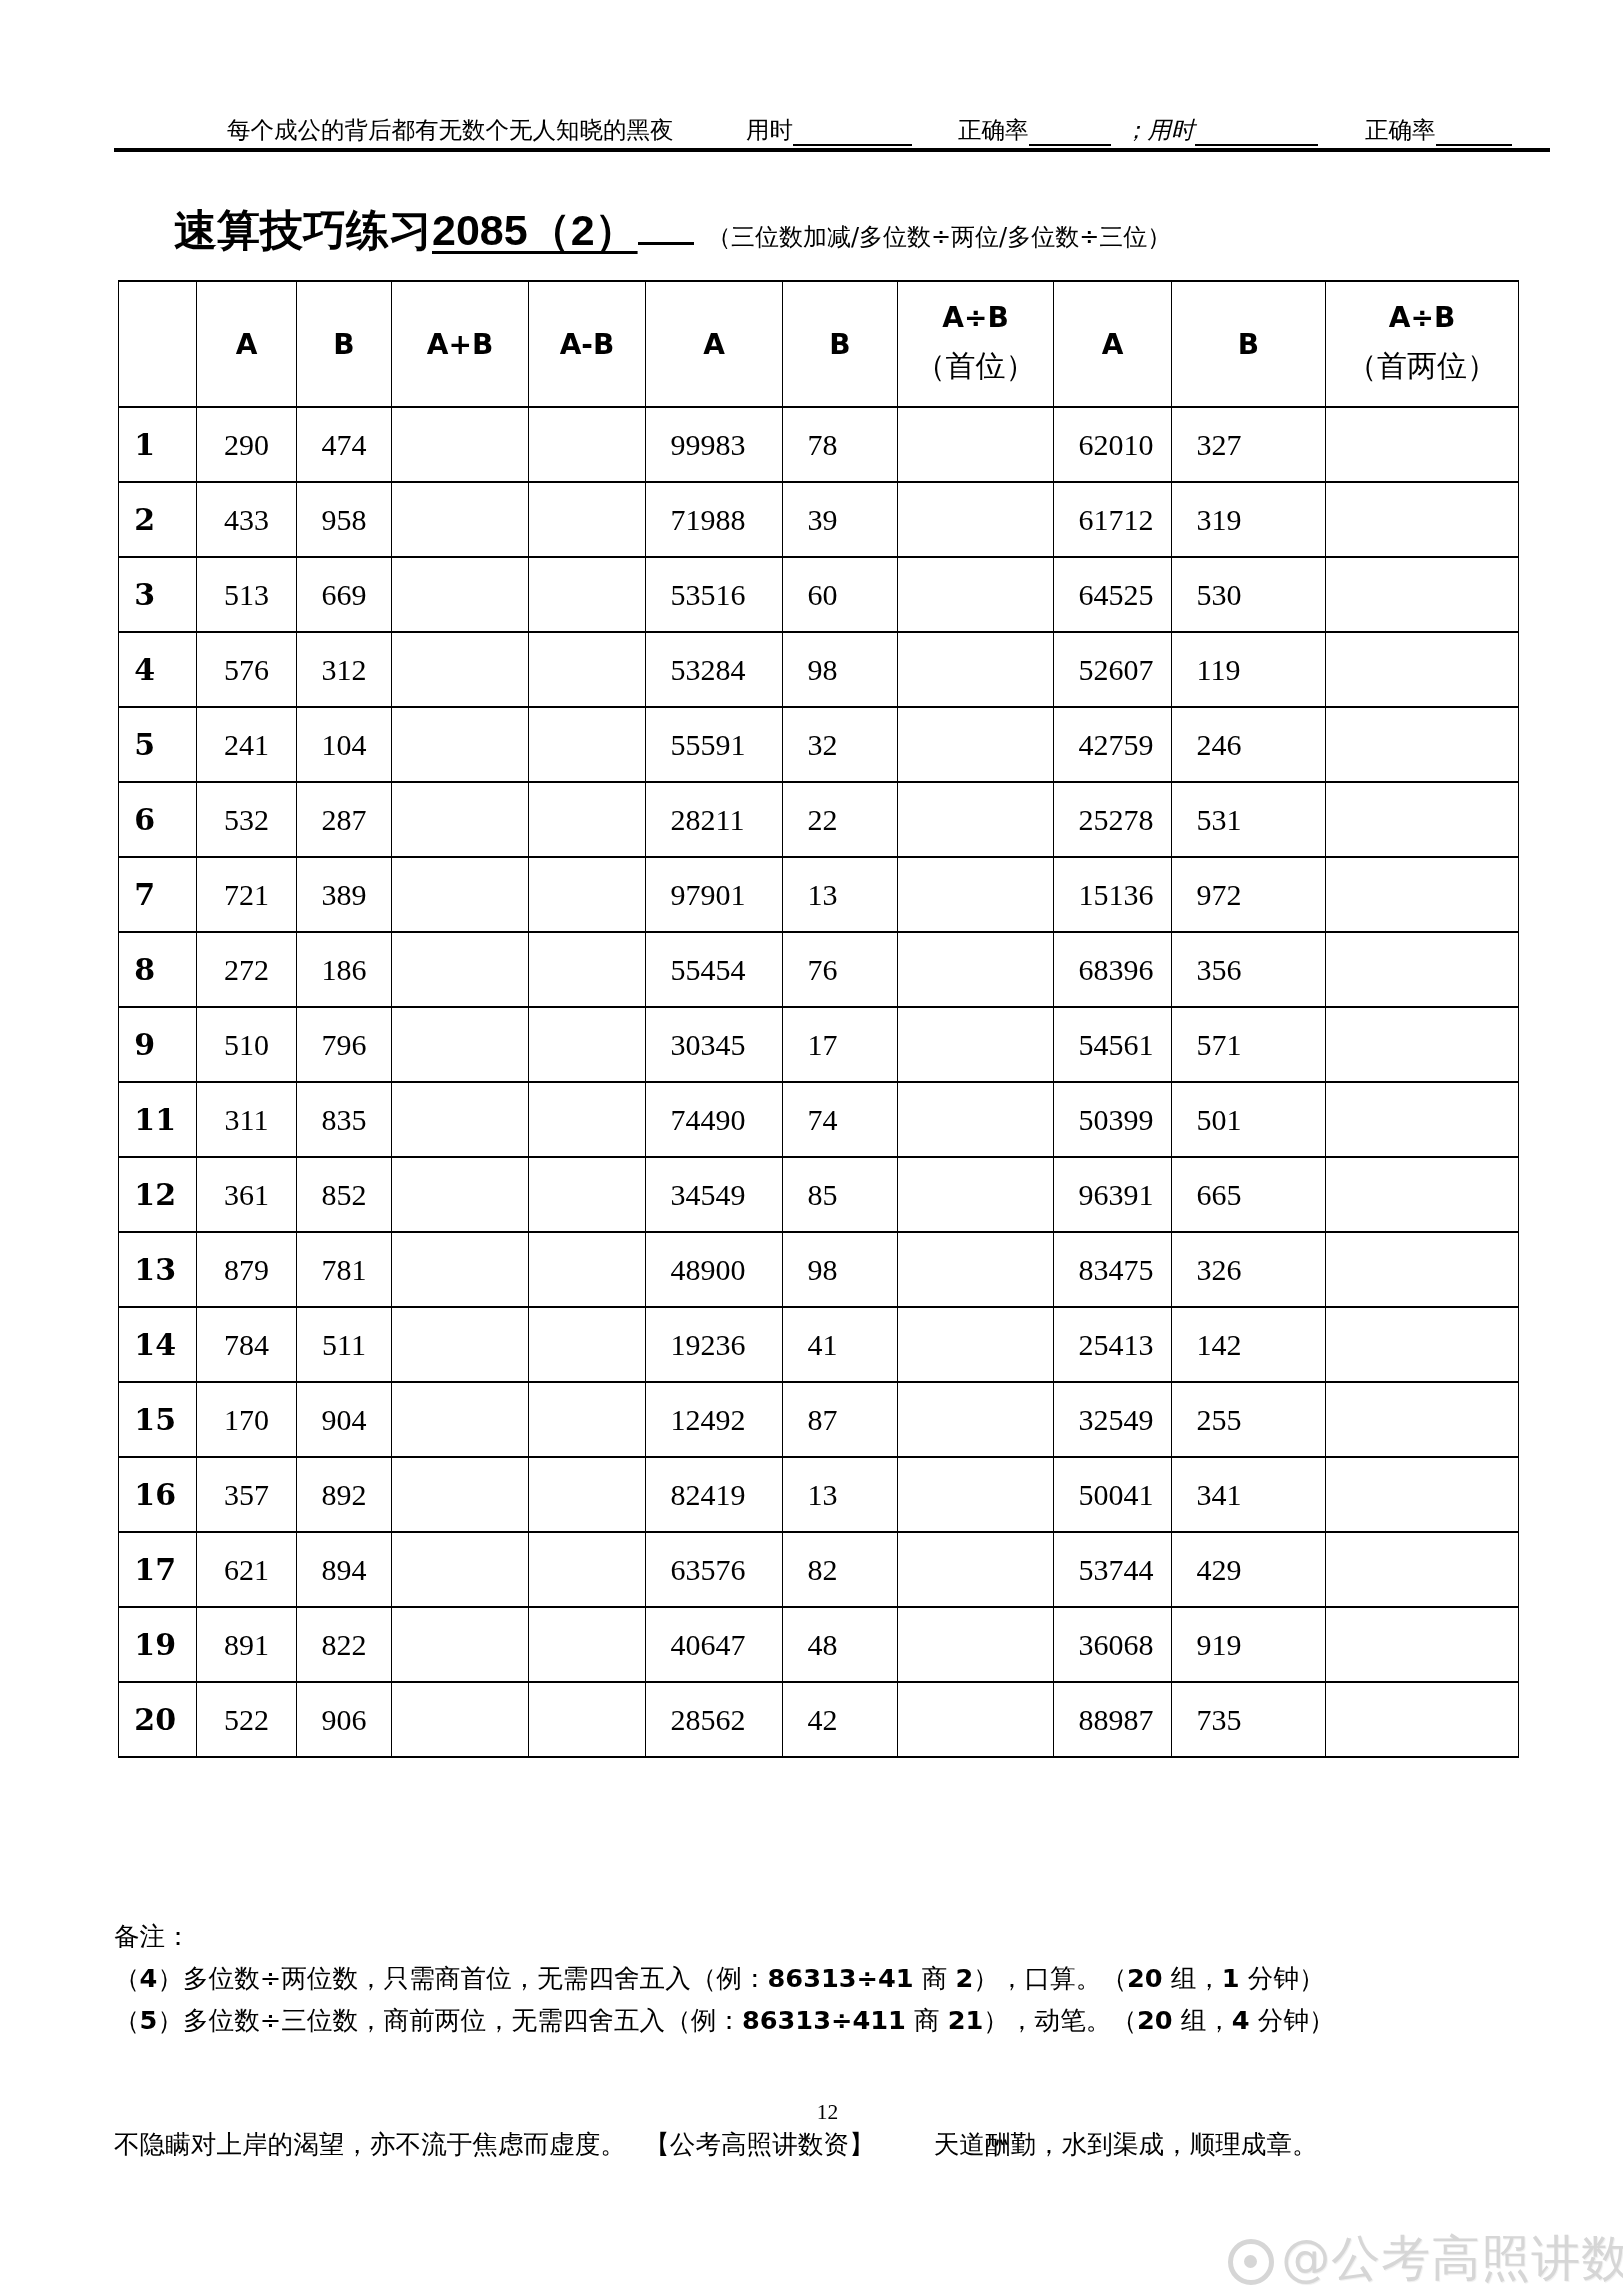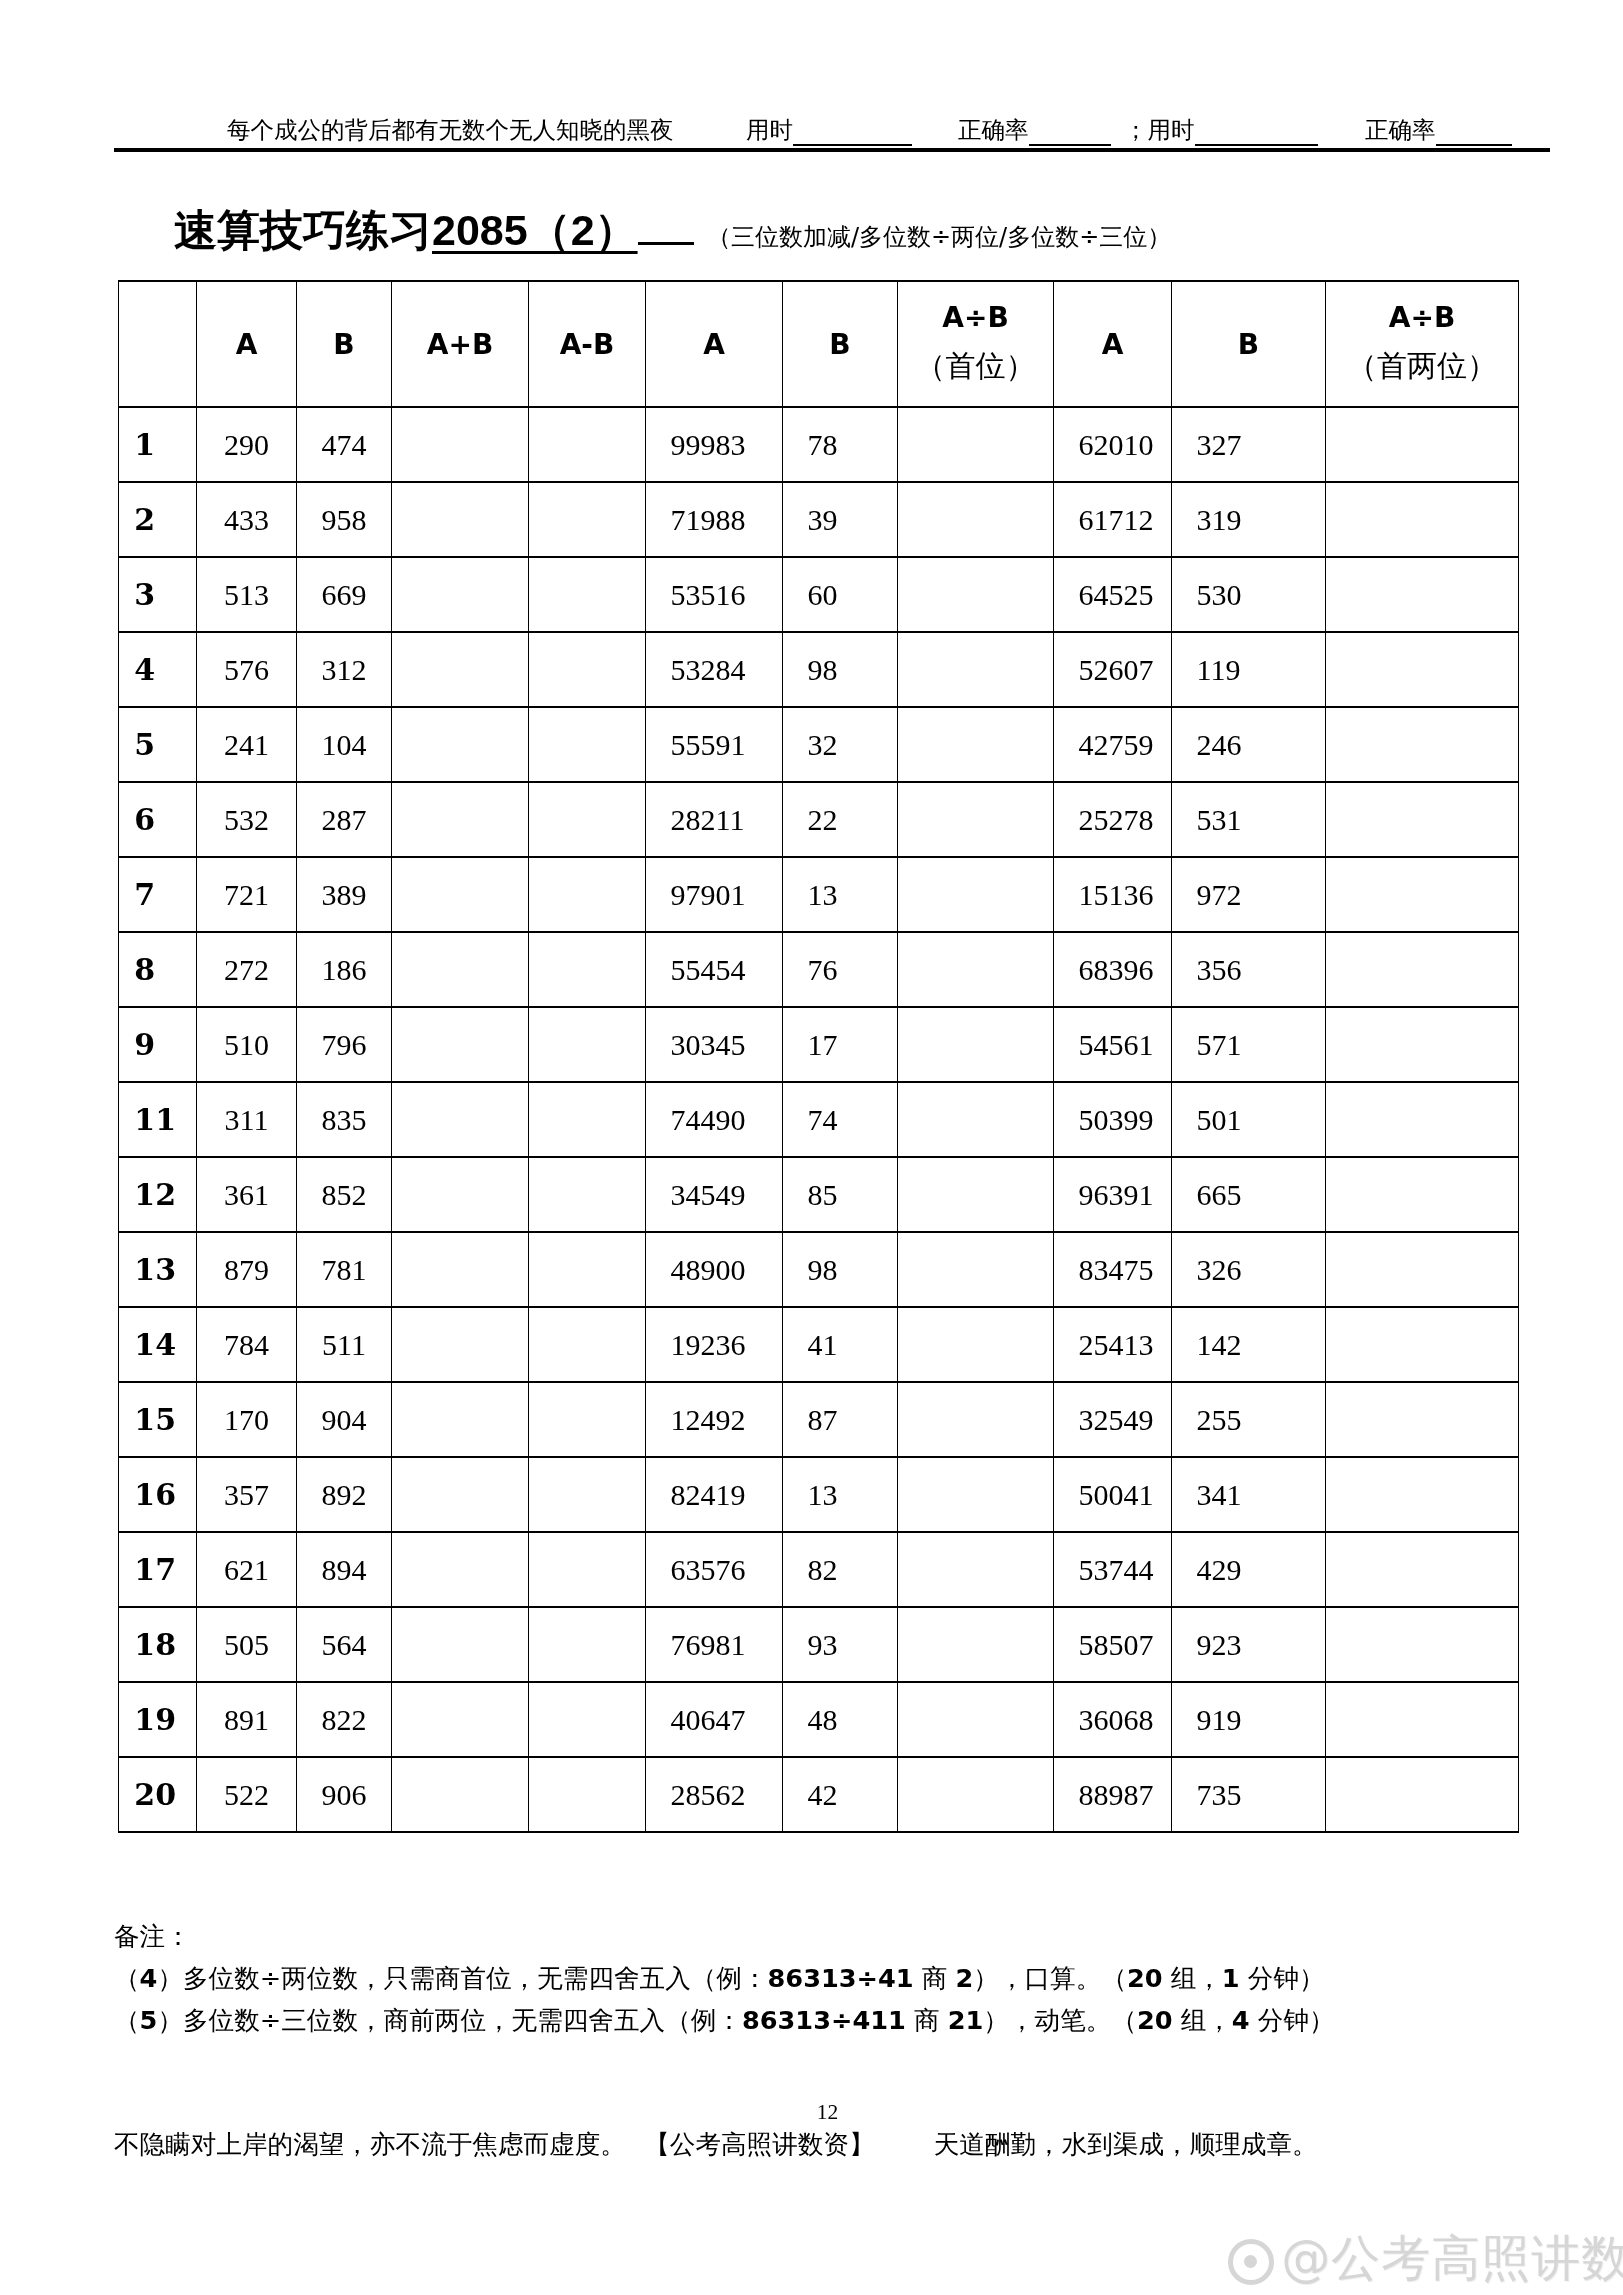--- a/index.html
+++ b/index.html
@@ -40,21 +40,21 @@
 <body>
 
 <div id="hdr" class="abs">
   <span class="motto">每个成公的背后都有无数个无人知晓的黑夜</span>
   <span class="field" style="left:730px;">
     <span>用时</span><span class="blank" style="width:119px;"></span>
   </span>
   <span class="field" style="left:942px;">
     <span>正确率</span><span class="blank" style="width:82px;"></span>
   </span>
-  <span class="field" style="left:1108px;">
+  <span class="field" style="left:1108px;font-style:italic;">
     <span>；</span><span>用时</span><span class="blank" style="width:123px;"></span>
   </span>
   <span class="field" style="left:1349px;">
     <span>正确率</span><span class="blank" style="width:76px;"></span>
   </span>
 </div>
 <div id="hdr-rule" class="abs"></div>
 
 <div id="title" class="abs">
   <span class="main">速算技巧练习</span><span class="num">2085（2）</span><span class="tail"></span><span class="sub">（三位数加减/多位数÷两位/多位数÷三位）</span>
@@ -292,33 +292,20 @@
         <td class="num"></td>
         <td class="num"></td>
         <td class="num numr">63576</td>
         <td class="num numr">82</td>
         <td class="num"></td>
         <td class="num numr">53744</td>
         <td class="num numr">429</td>
         <td class="num"></td>
       </tr>
       <tr>
-        <td class="idx">18</td>
-        <td class="num">505</td>
-        <td class="num">564</td>
-        <td class="num"></td>
-        <td class="num"></td>
-        <td class="num numr">76981</td>
-        <td class="num numr">93</td>
-        <td class="num"></td>
-        <td class="num numr">58507</td>
-        <td class="num numr">923</td>
-        <td class="num"></td>
-      </tr>
-      <tr>
         <td class="idx">19</td>
         <td class="num">891</td>
         <td class="num">822</td>
         <td class="num"></td>
         <td class="num"></td>
         <td class="num numr">40647</td>
         <td class="num numr">48</td>
         <td class="num"></td>
         <td class="num numr">36068</td>
         <td class="num numr">919</td>

